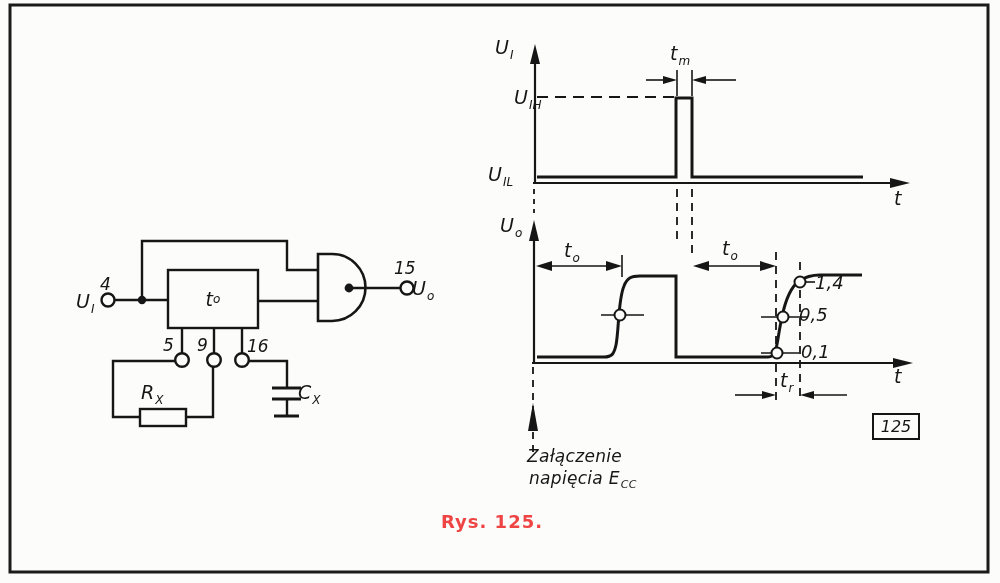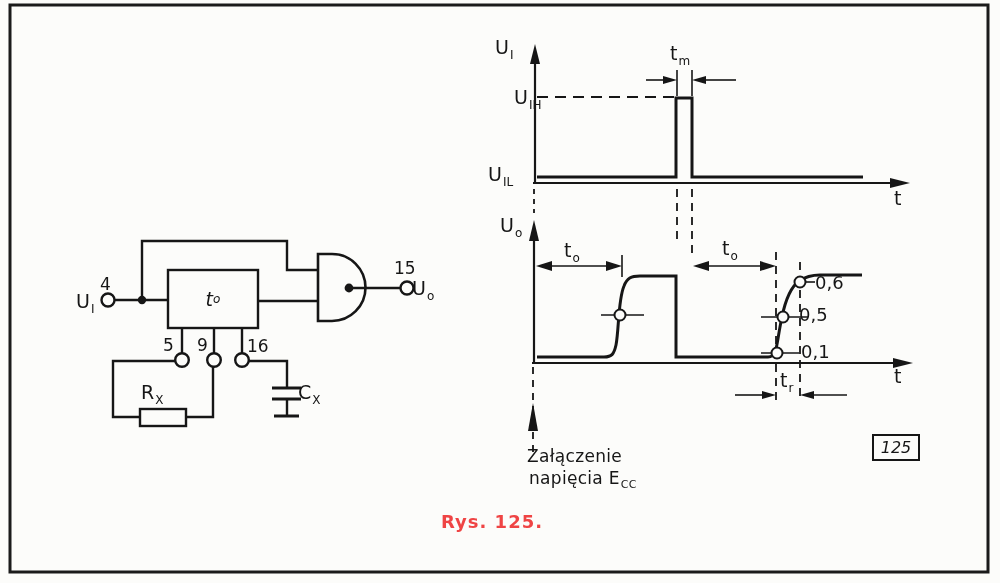--- a/index.html
+++ b/index.html
@@ -1,31 +1,31 @@
 <!DOCTYPE html>
 <html><head>
 <meta charset="utf-8">
 <style>
   html,body{margin:0;padding:0;background:#e8e8e6;}
   #page{position:relative;width:1000px;height:583px;background:#fcfcfa;overflow:hidden;
         font-family:"DejaVu Sans",sans-serif;color:#161616;}
   svg{position:absolute;left:0;top:0;}
-  .lbl{position:absolute;font-size:19px;line-height:1;white-space:nowrap;color:#161616;}
+  .lbl{position:absolute;font-style:italic;font-size:19px;line-height:1;white-space:nowrap;color:#161616;}
   .lbl sub{font-size:12px;line-height:1;margin-left:1px;}
   .small{font-size:17px;}
   .num{font-size:18px;}
   .note{font-size:17px;letter-spacing:.3px;text-align:right;}
   .note sub{font-size:11px;}
   .caption{position:absolute;font-weight:bold;font-size:18px;letter-spacing:1px;color:#ef4444;
            font-family:"DejaVu Sans",sans-serif;}
   .blockLbl{position:absolute;left:168px;top:270px;width:90px;height:58px;display:flex;
             align-items:center;justify-content:center;font-style:italic;font-size:19px;}
   .figbox{position:absolute;left:872px;top:413px;width:44px;height:23px;border:2px solid #161616;
           display:flex;align-items:center;justify-content:center;font-style:italic;font-size:16px;
-          background:#fcfcfa;margin-top:21px;}
+          background:#fcfcfa;}
 </style>
 </head>
 <body>
 
 <div id="page">
 
   <svg width="1000" height="583" viewBox="0 0 1000 583">
 
     <rect x="10" y="5" width="978" height="567" fill="none" stroke="#1b1b1b" stroke-width="3"></rect>
 
@@ -129,21 +129,21 @@
 
   <div class="lbl" style="left:495px;top:38px"><span>U</span><sub>I</sub></div>
   <div class="lbl" style="left:514px;top:88px"><span>U</span><sub>IH</sub></div>
   <div class="lbl" style="left:488px;top:165px"><span>U</span><sub>IL</sub></div>
   <div class="lbl" style="left:670px;top:44px"><span>t</span><sub>m</sub></div>
   <div class="lbl" style="left:894px;top:189px">t</div>
 
   <div class="lbl" style="left:500px;top:216px"><span>U</span><sub>o</sub></div>
   <div class="lbl" style="left:564px;top:241px"><span>t</span><sub>o</sub></div>
   <div class="lbl" style="left:722px;top:239px"><span>t</span><sub>o</sub></div>
-  <div class="lbl num" style="left:815px;top:274px">0,6</div>
+  <div class="lbl num" style="left:815px;top:274px">1,4</div>
   <div class="lbl num" style="left:799px;top:306px">0,5</div>
   <div class="lbl num" style="left:801px;top:343px">0,1</div>
   <div class="lbl" style="left:780px;top:371px"><span>t</span><sub>r</sub></div>
   <div class="lbl" style="left:894px;top:367px">t</div>
 
   <div class="lbl note" style="left:527px;top:448px">Załączenie</div>
   <div class="lbl note" style="left:529px;top:470px"><span>napięcia E</span><sub>CC</sub></div>
 
   <div class="figbox">
       <span>125</span>

